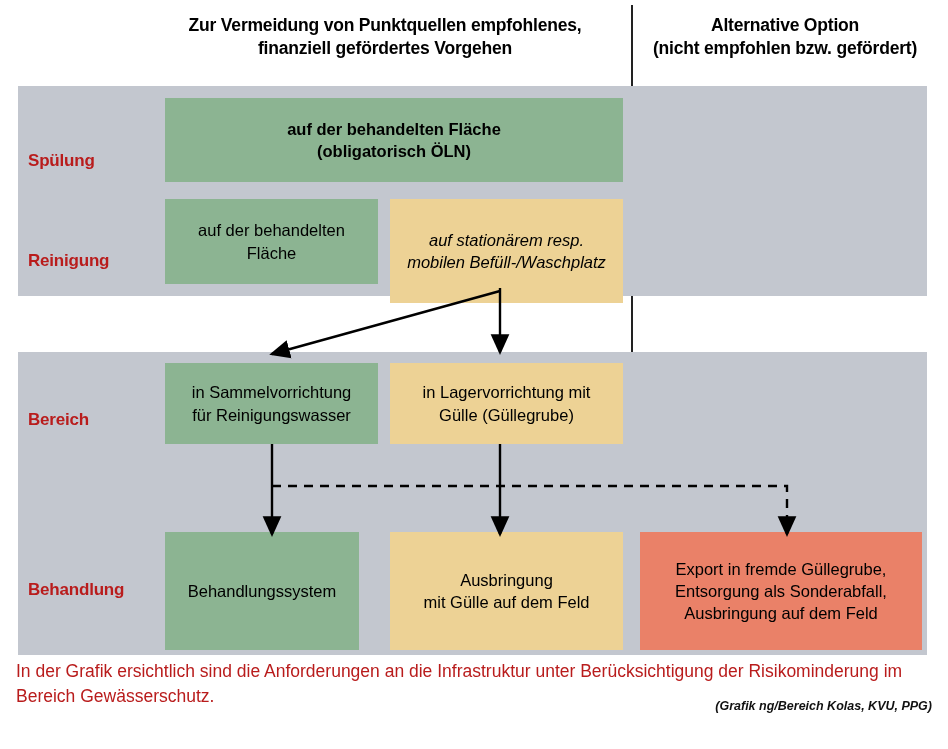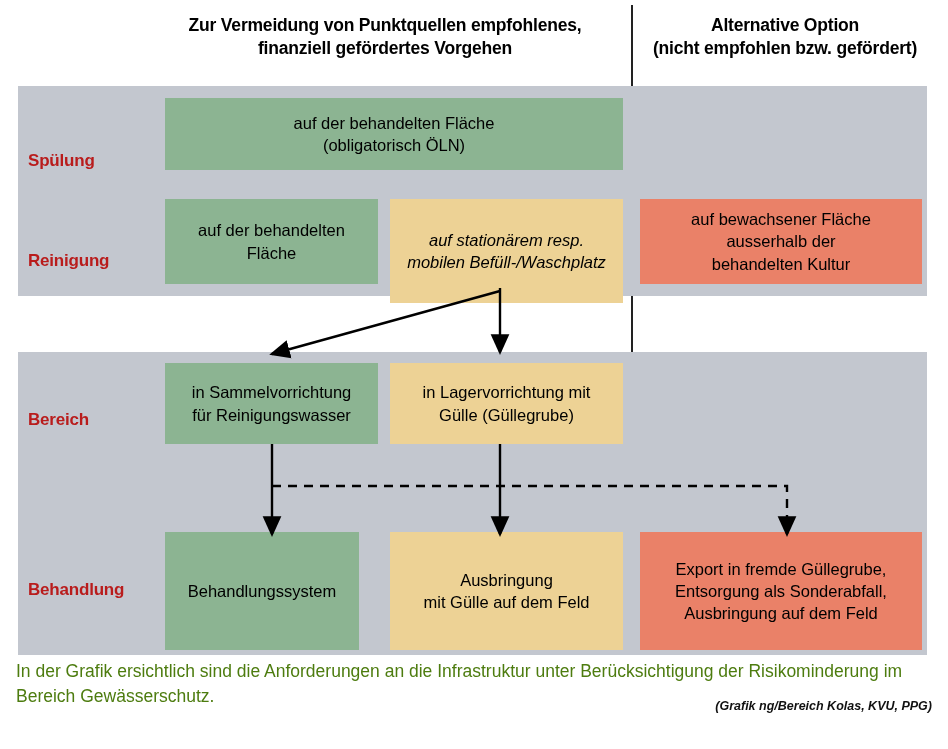--- a/index.html
+++ b/index.html
@@ -100,21 +100,21 @@
     color: #000000;
     padding: 2px 6px;
     box-sizing: border-box;
     font-family: "Liberation Sans", sans-serif;
   }
   .box-green  { background: #8cb492; }
   .box-yellow { background: #edd295; }
   .box-red    { background: #ea8168; }
 
   
-  .box-spuelung-green  { left: 165px; top: 98px;  width: 458px; height: 72px; }
+  .box-spuelung-green  { left: 165px; top: 98px;  width: 458px; height: 84px; font-weight: bold; }
   .box-reinigung-green { left: 165px; top: 199px; width: 213px; height: 85px; }
   .box-reinigung-yellow{ left: 390px; top: 199px; width: 233px; height: 104px; font-style: italic; }
   .box-reinigung-red   { left: 640px; top: 199px; width: 282px; height: 85px; }
 
   
   .box-lagerung-green  { left: 165px; top: 363px; width: 213px; height: 81px; }
   .box-lagerung-yellow { left: 390px; top: 363px; width: 233px; height: 81px; }
 
   .box-behandlung-green { left: 165px; top: 532px; width: 194px; height: 118px; }
   .box-behandlung-yellow{ left: 390px; top: 532px; width: 233px; height: 118px; }
@@ -130,21 +130,21 @@
   }
 
   
   .caption {
     position: absolute;
     left: 16px;
     top: 659px;
     width: 916px;
     font-size: 17.5px;
     line-height: 1.42;
-    color: #4d7c0f;
+    color: #b91c1c;
     font-family: "Liberation Sans", sans-serif;
   }
   .credit {
     position: absolute;
     right: 16px;
     top: 699px;
     font-size: 12.5px;
     font-style: italic;
     font-weight: bold;
     color: #111111;
@@ -167,21 +167,20 @@
 
   <div class="row-label row-label-spuelung">Spülung</div>
   <div class="row-label row-label-reinigung">Reinigung</div>
   <div class="row-label row-label-lagerung">Bereich</div>
   <div class="row-label row-label-behandlung">Behandlung</div>
 
   <div class="box box-green box-spuelung-green">auf der behandelten Fläche<br>(obligatorisch ÖLN)</div>
 
   <div class="box box-green box-reinigung-green">auf der behandelten<br>Fläche</div>
   <div class="box box-yellow box-reinigung-yellow">auf stationärem resp.<br>mobilen Befüll-/Waschplatz</div>
-  <div class="box box-red box-reinigung-red">auf bewachsener Fläche<br>ausserhalb der<br>behandelten Kultur</div>
 
   <div class="box box-green box-lagerung-green">in Sammelvorrichtung<br>für Reinigungswasser</div>
   <div class="box box-yellow box-lagerung-yellow">in Lagervorrichtung mit<br>Gülle (Güllegrube)</div>
 
   <div class="box box-green box-behandlung-green">Behandlungssystem</div>
   <div class="box box-yellow box-behandlung-yellow">Ausbringung<br>mit Gülle auf dem Feld</div>
   <div class="box box-red box-behandlung-red">Export in fremde Güllegrube,<br>Entsorgung als Sonderabfall,<br>Ausbringung auf dem Feld</div>
 
   <svg class="arrows" viewBox="0 0 948 749">
     <defs>

